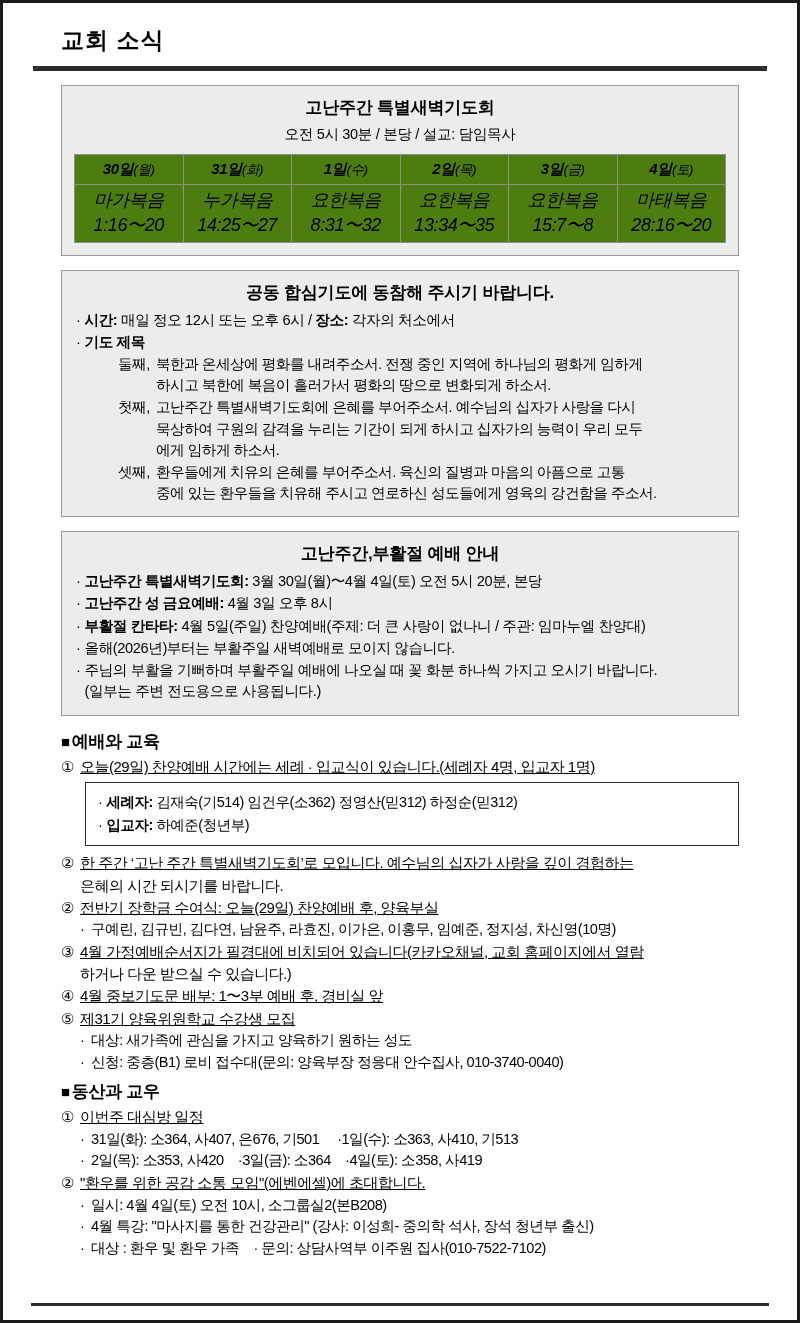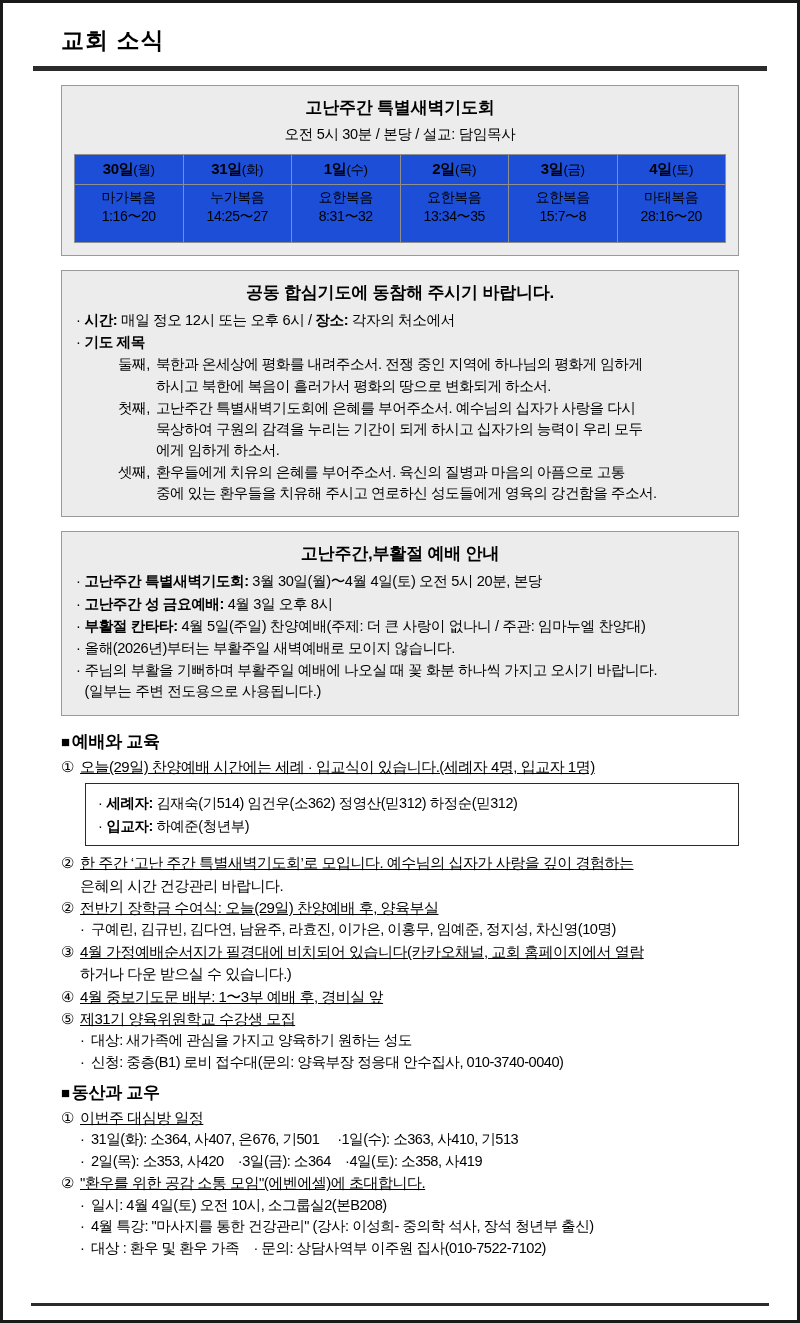--- a/index.html
+++ b/index.html
@@ -73,29 +73,30 @@
     text-align: center;
     font-size: 14.5px;
     letter-spacing: -0.3px;
     margin-bottom: 10px;
   }
 
   
   table.dawn {
     width: 100%;
     border-collapse: collapse;
-    background: #1d4ed8;
+    background: #4d7c0f;
     table-layout: fixed;
+    font-style: italic;
   }
   table.dawn td {
     border: 1px solid #8f8f8f;
     text-align: center;
-    font-size: 14px;
+    font-size: 18px;
     line-height: 1.35;
-    padding: 3px 0 16px 0;
+    padding: 3px 0 5px 0;
     letter-spacing: -0.4px;
   }
   table.dawn td.dayhdr {
     font-weight: bold;
     padding: 4px 0 5px 0;
     font-size: 15px;
   }
   table.dawn td.dayhdr .dow {
     font-weight: normal;
     font-size: 13.5px;
@@ -347,21 +348,21 @@
         <div class="b-line">
           <span class="dot">·</span>
           <span class="txt"><span class="bold">입교자:</span><span> 하예준(청년부)</span></span>
         </div>
       </div>
 
       <div class="item">
         <span class="num">②</span>
         <span class="txt">한 주간 ‘고난 주간 특별새벽기도회’로 모입니다. 예수님의 십자가 사랑을 깊이 경험하는</span>
       </div>
-      <div class="cont">은혜의 시간 건강관리 바랍니다.</div>
+      <div class="cont">은혜의 시간 되시기를 바랍니다.</div>
 
       <div class="item">
         <span class="num">②</span>
         <span class="txt">전반기 장학금 수여식: 오늘(29일) 찬양예배 후, 양육부실</span>
       </div>
       <div class="subitem">
         <span class="dot">·</span>
         <span class="txt">구예린, 김규빈, 김다연, 남윤주, 라효진, 이가은, 이홍무, 임예준, 정지성, 차신영(10명)</span>
       </div>
 

